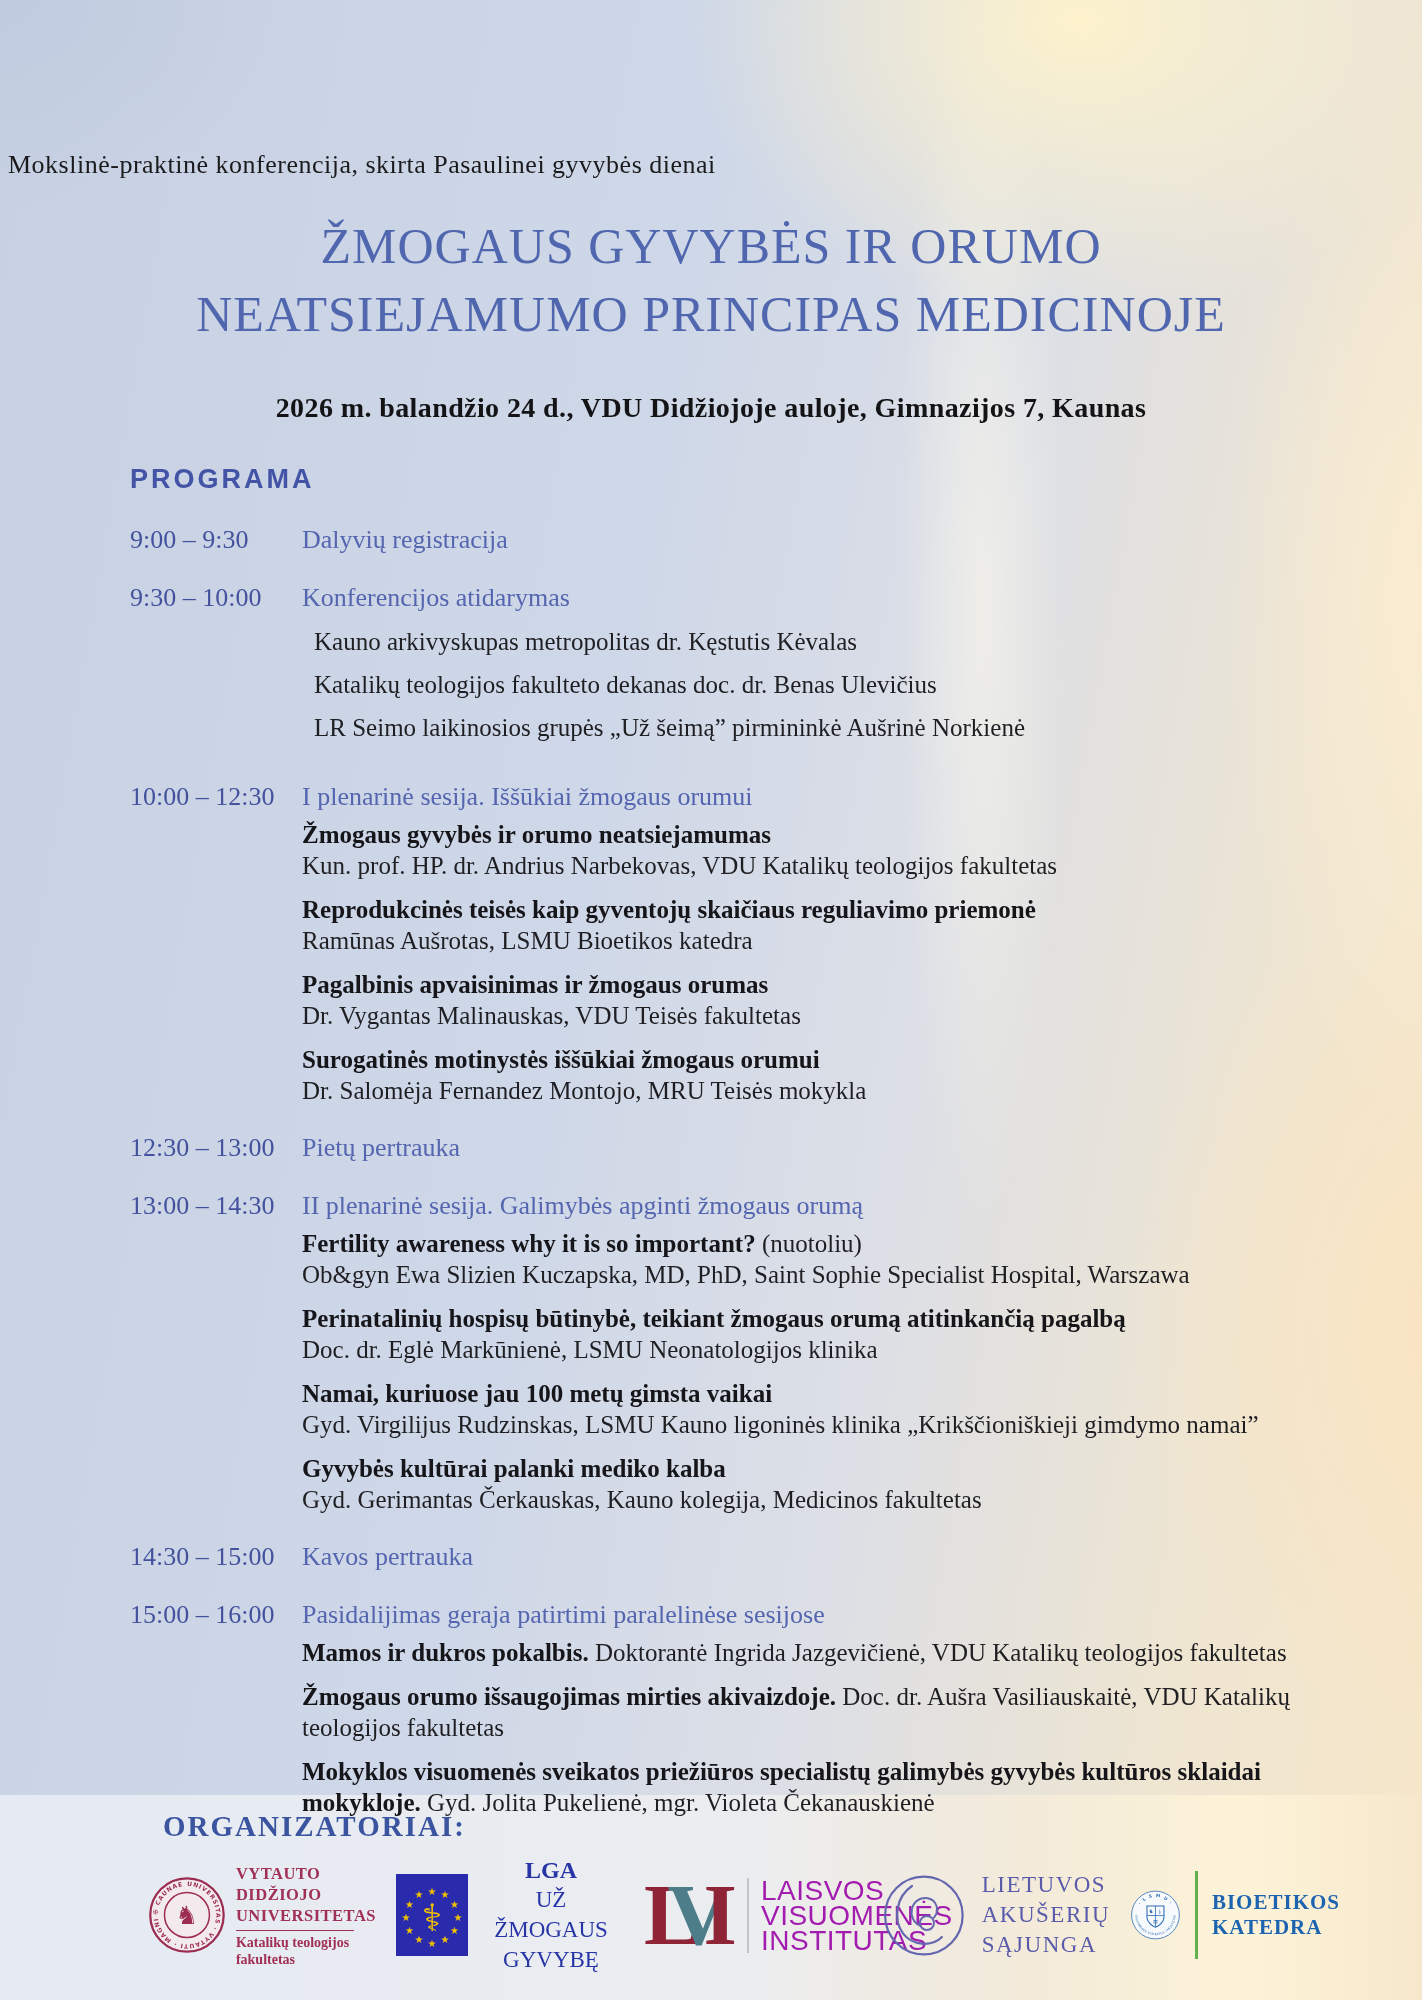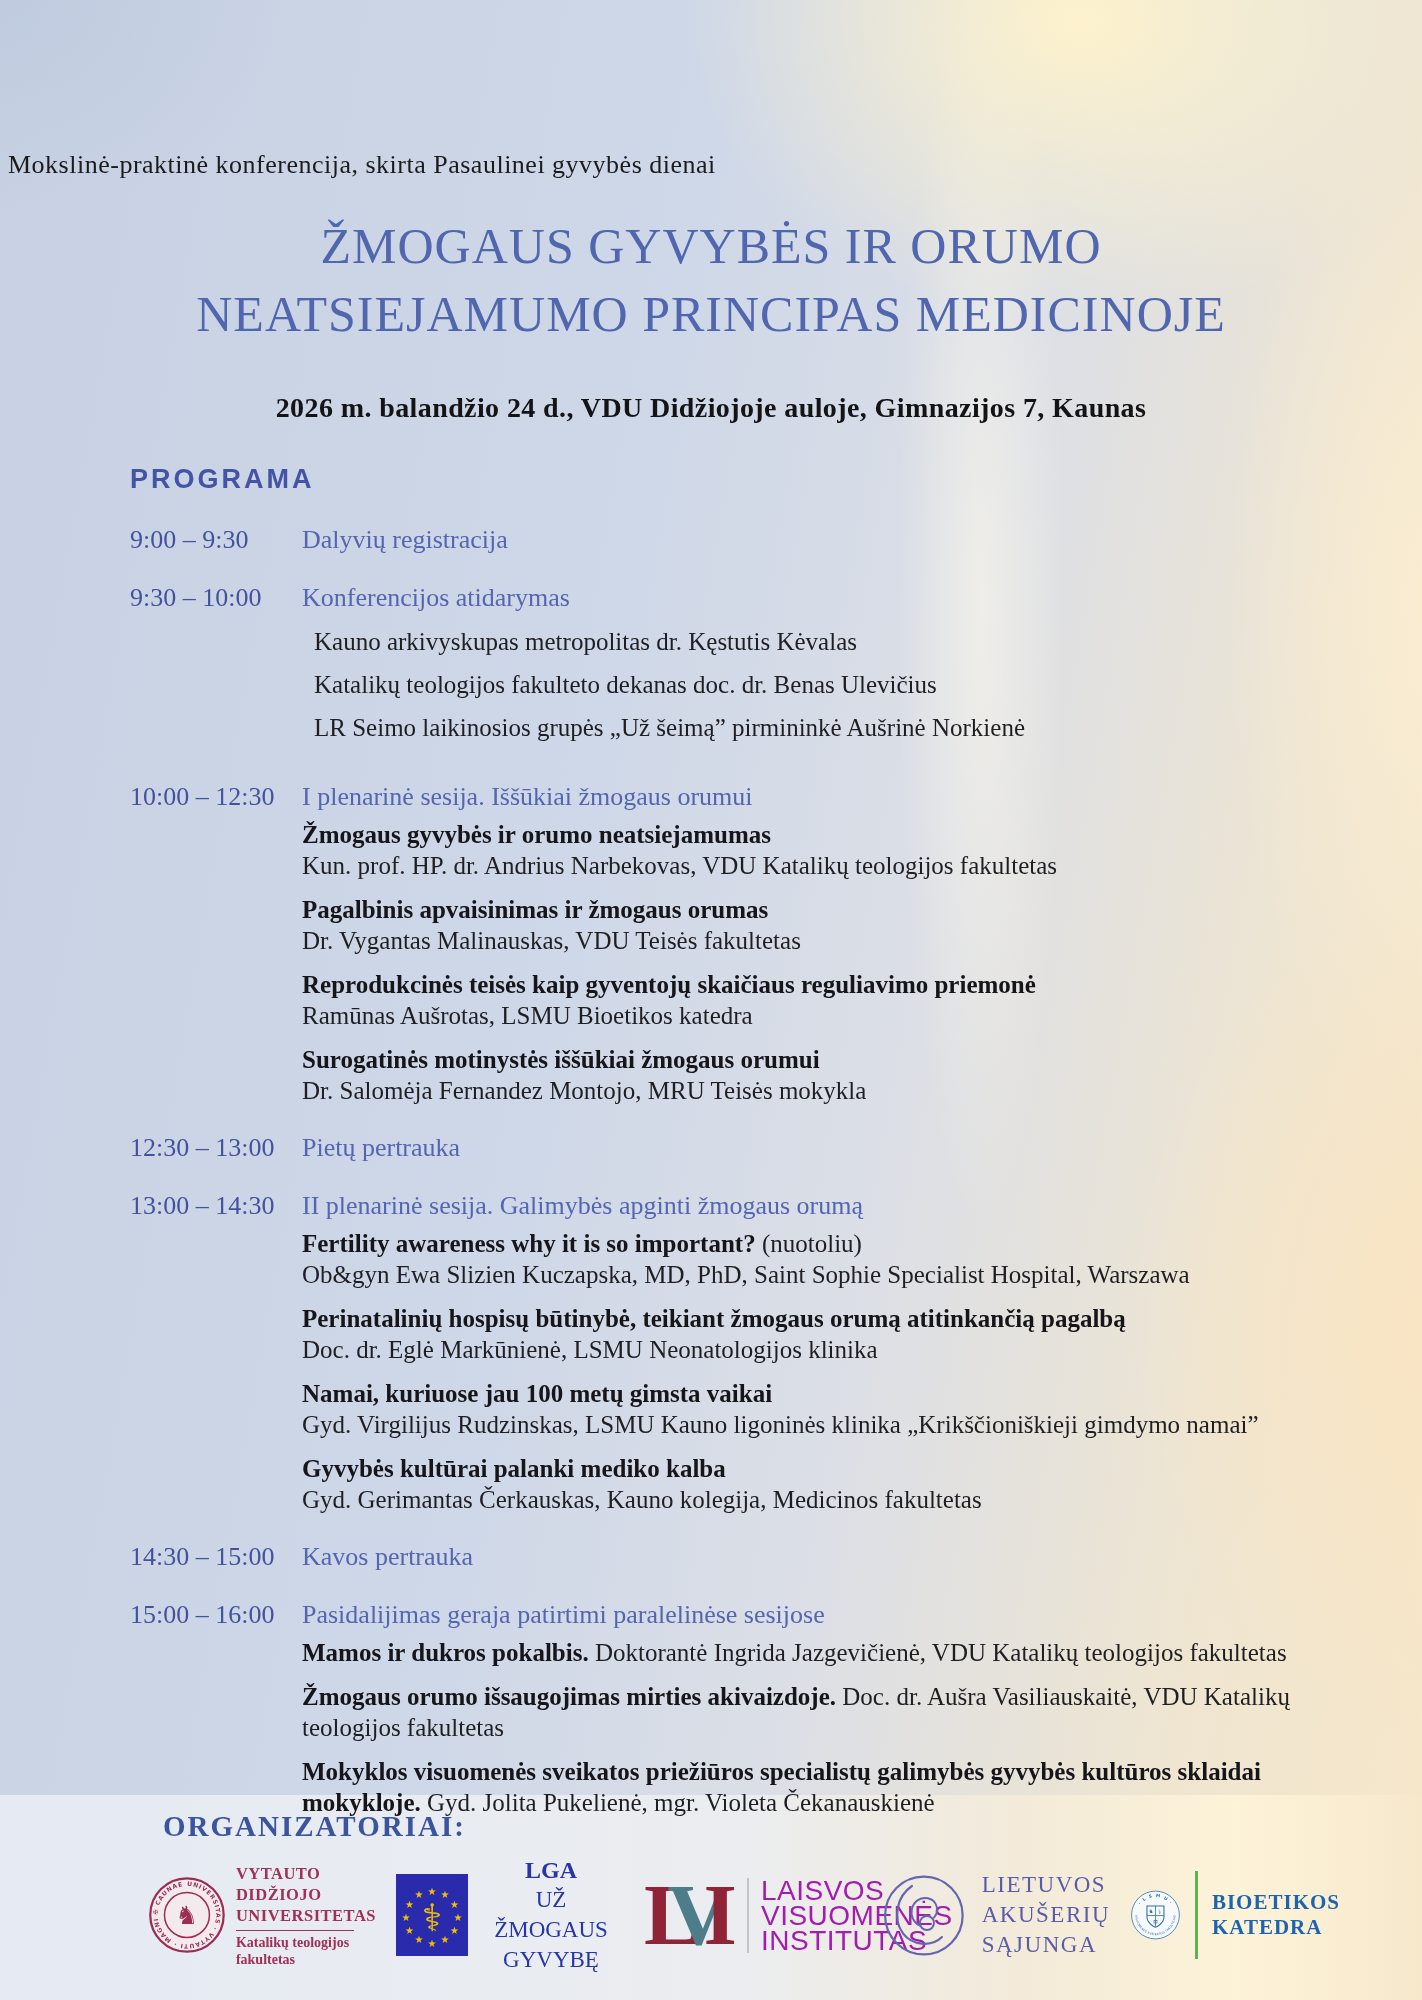--- a/index.html
+++ b/index.html
@@ -107,26 +107,26 @@
 
     <div class="row has-talks">
       <div class="time">10:00 – 12:30</div>
       <div class="content">
         <p class="etitle">I plenarinė sesija. Iššūkiai žmogaus orumui</p>
         <div class="talk">
           <p><span class="t">Žmogaus gyvybės ir orumo neatsiejamumas</span></p>
           <p class="speaker">Kun. prof. HP. dr. Andrius Narbekovas, VDU Katalikų teologijos fakultetas</p>
         </div>
         <div class="talk">
+          <p><span class="t">Reprodukcinės teisės kaip gyventojų skaičiaus reguliavimo priemonė</span></p>
+          <p class="speaker">Ramūnas Aušrotas, LSMU Bioetikos katedra</p>
+        </div>
+        <div class="talk">
           <p><span class="t">Pagalbinis apvaisinimas ir žmogaus orumas</span></p>
           <p class="speaker">Dr. Vygantas Malinauskas, VDU Teisės fakultetas</p>
-        </div>
-        <div class="talk">
-          <p><span class="t">Reprodukcinės teisės kaip gyventojų skaičiaus reguliavimo priemonė</span></p>
-          <p class="speaker">Ramūnas Aušrotas, LSMU Bioetikos katedra</p>
         </div>
         <div class="talk">
           <p><span class="t">Surogatinės motinystės iššūkiai žmogaus orumui</span></p>
           <p class="speaker">Dr. Salomėja Fernandez Montojo, MRU Teisės mokykla</p>
         </div>
       </div>
     </div>
 
     <div class="row">
       <div class="time">12:30 – 13:00</div>

